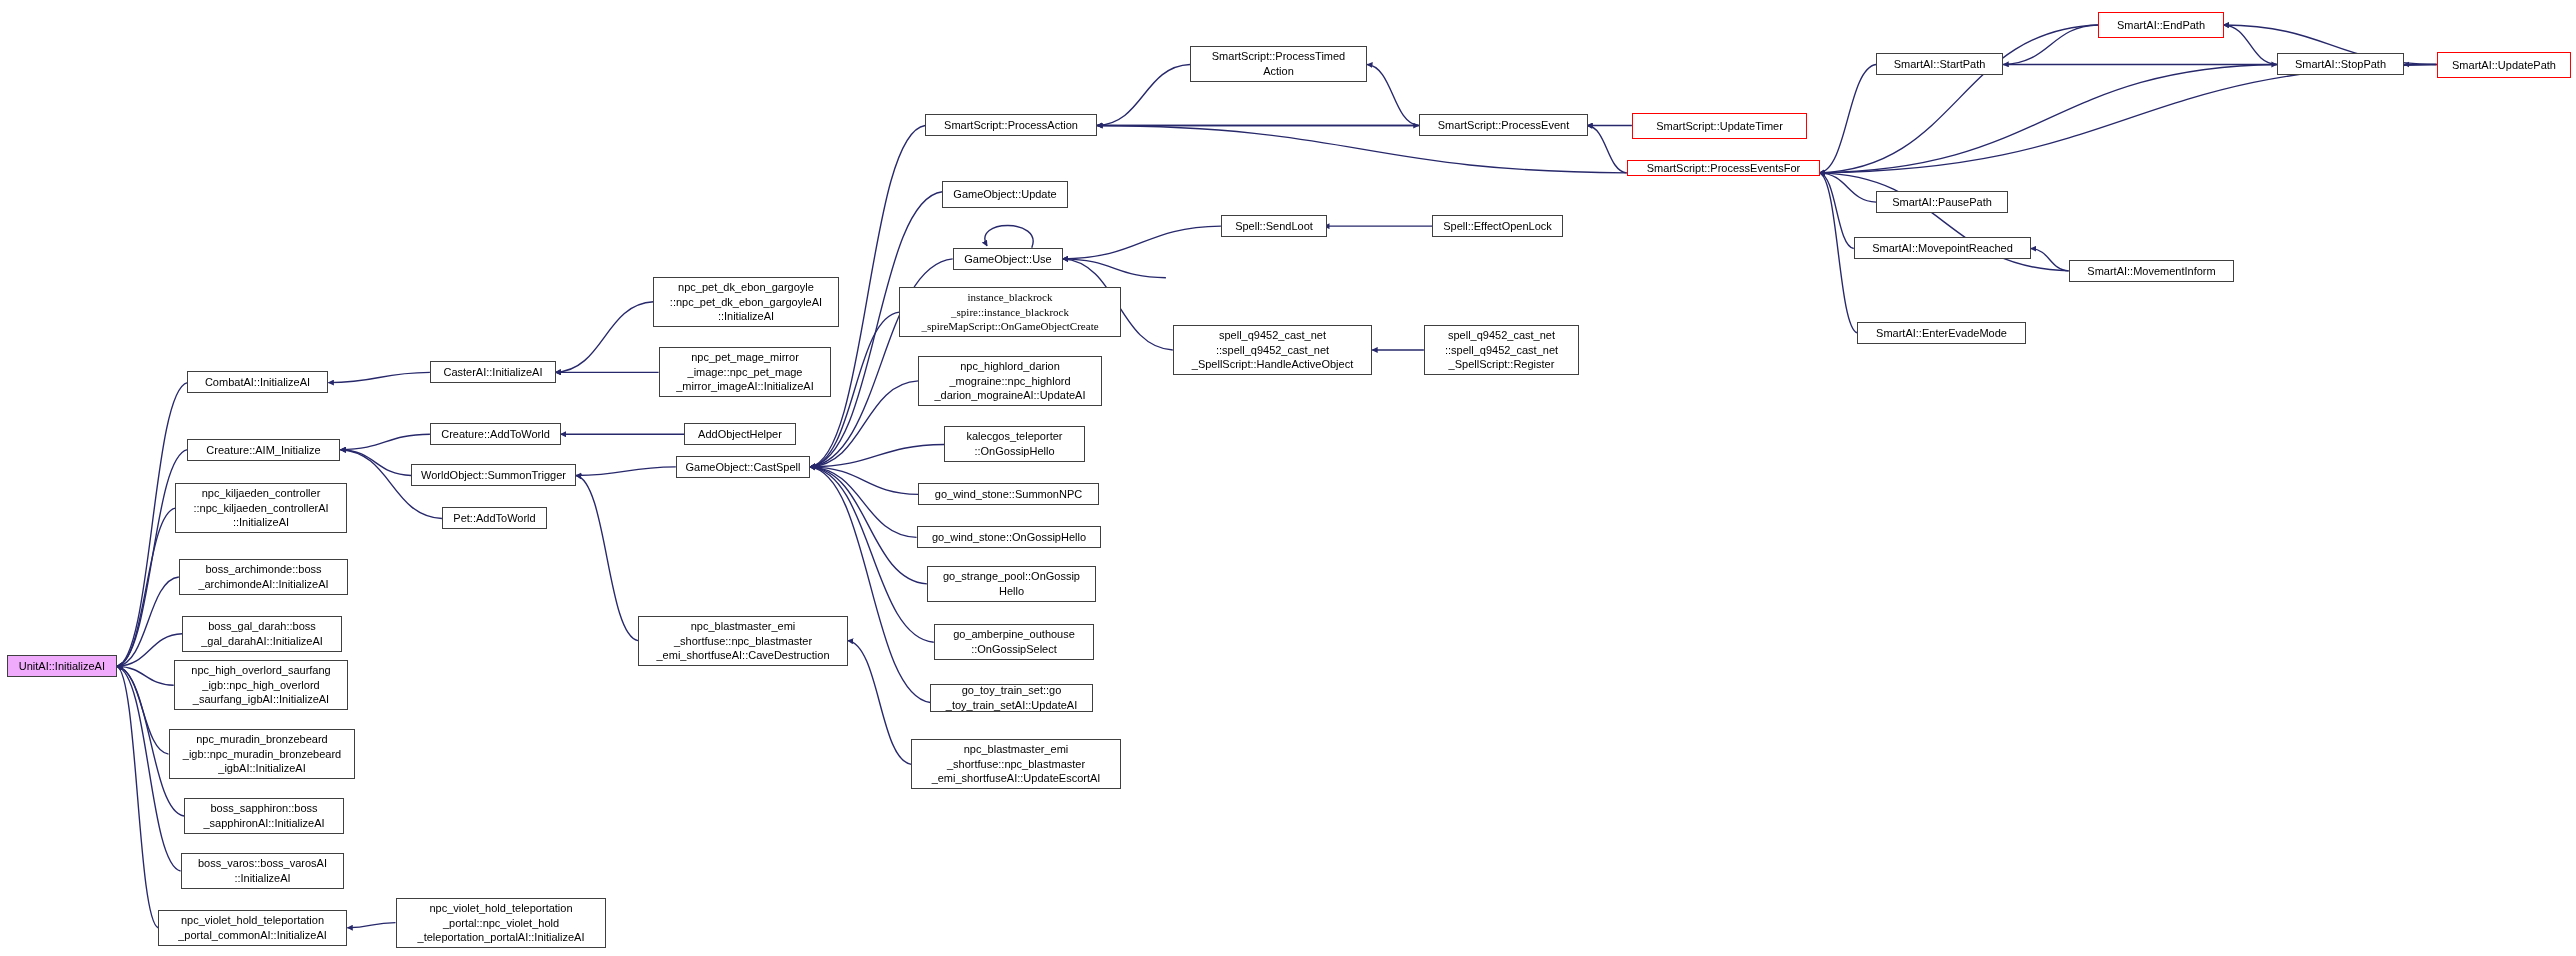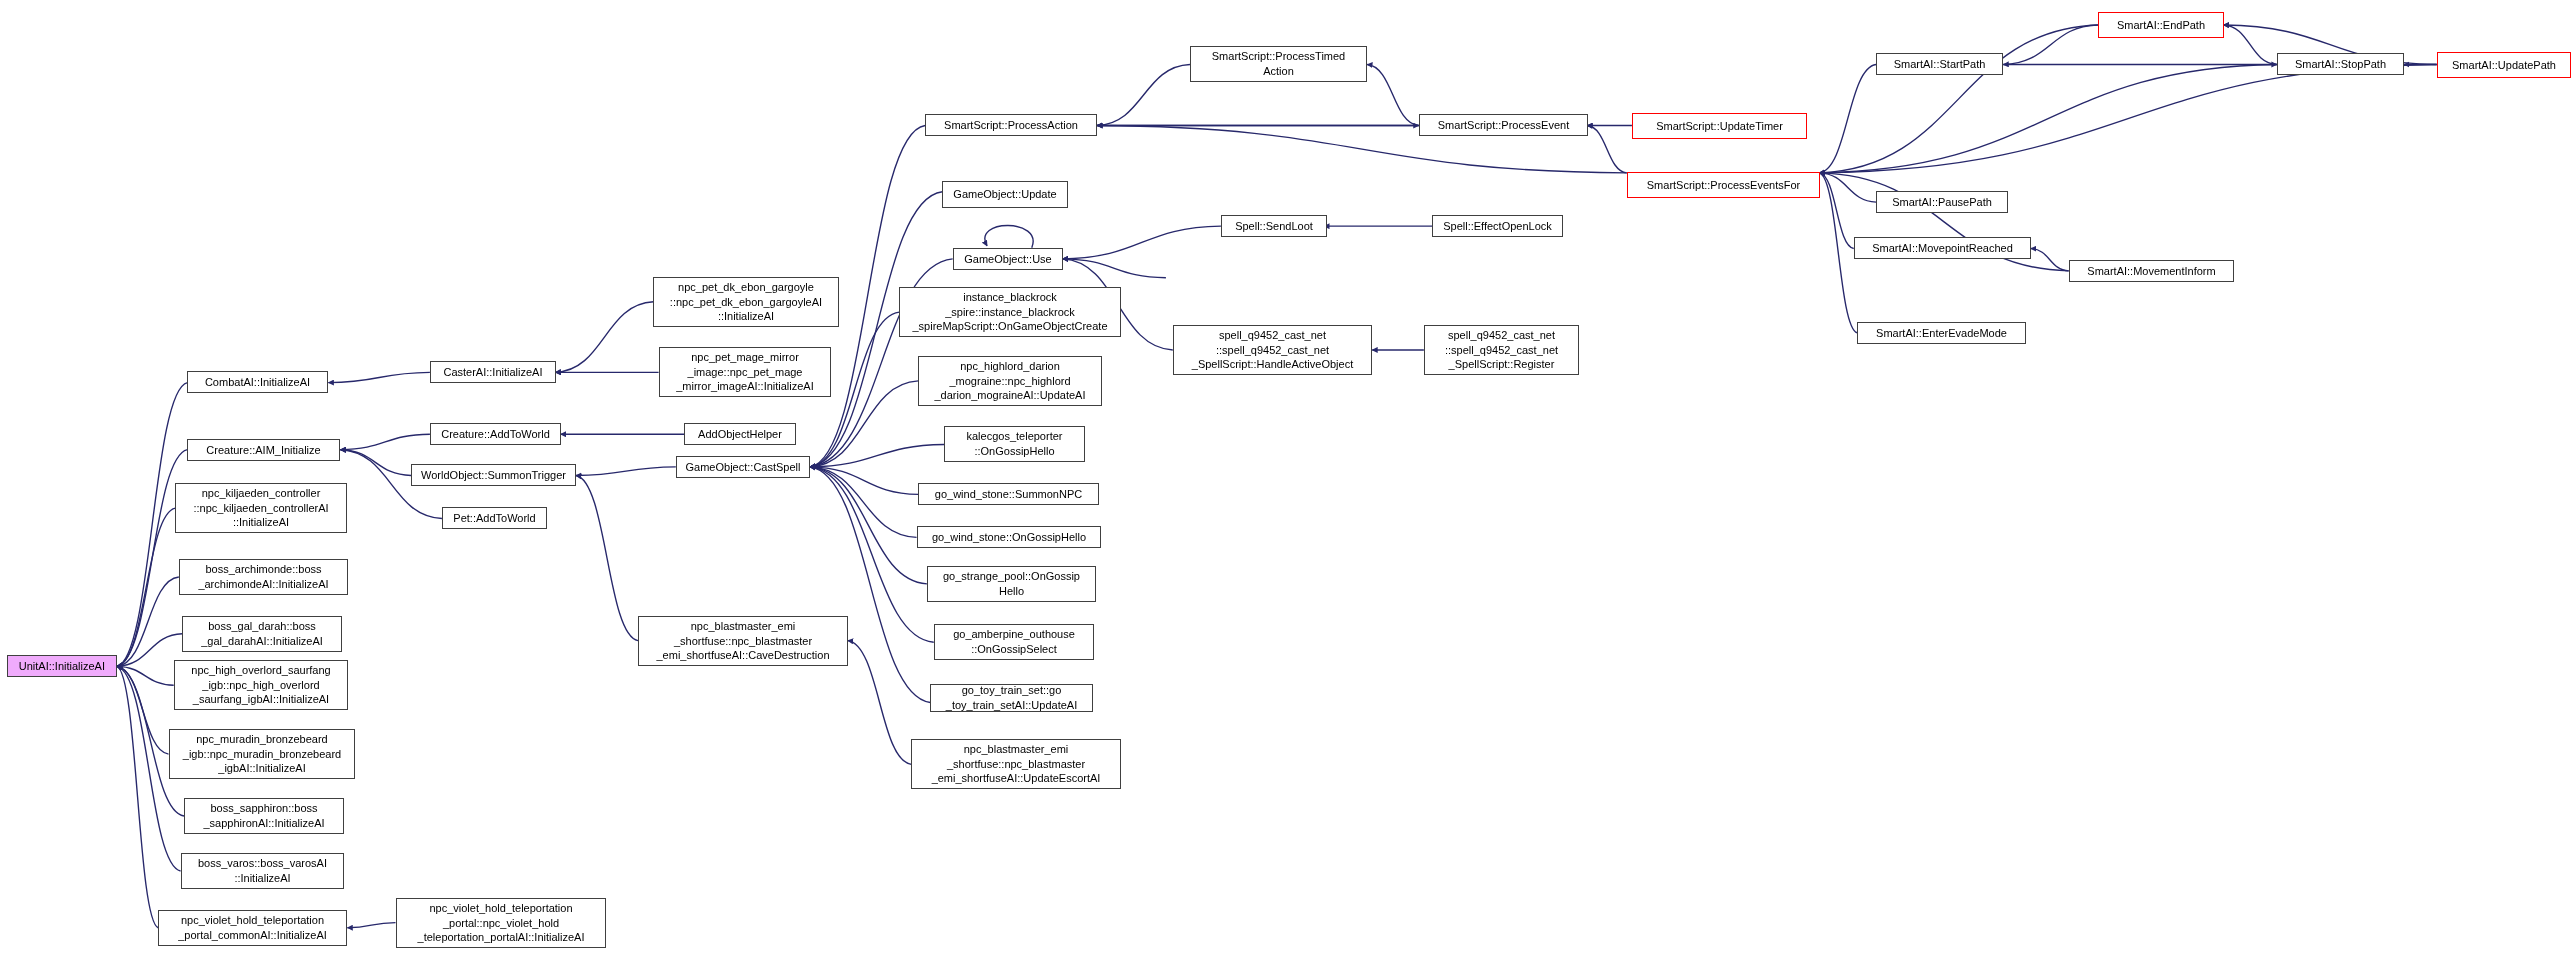--- a/index.html
+++ b/index.html
@@ -160,21 +160,21 @@
     <div class="node" style="left: 684px; top: 423px; width: 112px; height: 22.4px;"><span class="lbl">AddObjectHelper</span></div>
     <div class="node" style="left: 676px; top: 456px; width: 134px; height: 22.4px;"><span class="lbl">GameObject::CastSpell</span></div>
     <div class="node" style="left: 638px; top: 616px; width: 210px; height: 50px;"><span class="lbl">npc_blastmaster_emi
 _shortfuse::npc_blastmaster
 _emi_shortfuseAI::CaveDestruction</span></div>
     <div class="node" style="left: 911px; top: 739px; width: 210px; height: 50px;"><span class="lbl">npc_blastmaster_emi
 _shortfuse::npc_blastmaster
 _emi_shortfuseAI::UpdateEscortAI</span></div>
     <div class="node" style="left: 942px; top: 181px; width: 126px; height: 27px;"><span class="lbl">GameObject::Update</span></div>
     <div class="node" style="left: 953px; top: 248px; width: 110px; height: 22.4px;"><span class="lbl">GameObject::Use</span></div>
-    <div class="node" style="left: 899px; top: 287px; width: 222px; height: 50px;"><span class="lbl">instance_blackrock
+    <div class="node" style="left: 899px; top: 287px; width: 222px; height: 50px; font-family: Liberation Serif, serif;"><span class="lbl">instance_blackrock
 _spire::instance_blackrock
 _spireMapScript::OnGameObjectCreate</span></div>
     <div class="node" style="left: 918px; top: 356px; width: 184px; height: 50px;"><span class="lbl">npc_highlord_darion
 _mograine::npc_highlord
 _darion_mograineAI::UpdateAI</span></div>
     <div class="node" style="left: 944px; top: 426px; width: 141px; height: 36px;"><span class="lbl">kalecgos_teleporter
 ::OnGossipHello</span></div>
     <div class="node" style="left: 918px; top: 483px; width: 181px; height: 22.4px;"><span class="lbl">go_wind_stone::SummonNPC</span></div>
     <div class="node" style="left: 917px; top: 526px; width: 184px; height: 22.4px;"><span class="lbl">go_wind_stone::OnGossipHello</span></div>
     <div class="node" style="left: 927px; top: 566px; width: 169px; height: 36px;"><span class="lbl">go_strange_pool::OnGossip
@@ -189,21 +189,21 @@
     <div class="node" style="left: 1221px; top: 215px; width: 106px; height: 22.4px;"><span class="lbl">Spell::SendLoot</span></div>
     <div class="node" style="left: 1432px; top: 215px; width: 131px; height: 22.4px;"><span class="lbl">Spell::EffectOpenLock</span></div>
     <div class="node" style="left: 1424px; top: 325px; width: 155px; height: 50px;"><span class="lbl">spell_q9452_cast_net
 ::spell_q9452_cast_net
 _SpellScript::Register</span></div>
     <div class="node" style="left: 1190px; top: 46px; width: 177px; height: 36px;"><span class="lbl">SmartScript::ProcessTimed
 Action</span></div>
     <div class="node" style="left: 925px; top: 114px; width: 172px; height: 22.4px;"><span class="lbl">SmartScript::ProcessAction</span></div>
     <div class="node" style="left: 1419px; top: 114px; width: 169px; height: 22.4px;"><span class="lbl">SmartScript::ProcessEvent</span></div>
     <div class="node red" style="left: 1632px; top: 113px; width: 175px; height: 26px;"><span class="lbl">SmartScript::UpdateTimer</span></div>
-    <div class="node red" style="left: 1627px; top: 160px; width: 193px; height: 26px; margin-top: 12px;"><span class="lbl">SmartScript::ProcessEventsFor</span></div>
+    <div class="node red" style="left: 1627px; top: 160px; width: 193px; height: 16px;"><span class="lbl">SmartScript::ProcessEventsFor</span></div>
     <div class="node" style="left: 1876px; top: 53px; width: 127px; height: 22.4px;"><span class="lbl">SmartAI::StartPath</span></div>
     <div class="node red" style="left: 2098px; top: 12px; width: 126px; height: 26px;"><span class="lbl">SmartAI::EndPath</span></div>
     <div class="node" style="left: 2277px; top: 53px; width: 127px; height: 22.4px;"><span class="lbl">SmartAI::StopPath</span></div>
     <div class="node red" style="left: 2437px; top: 52px; width: 134px; height: 26px;"><span class="lbl">SmartAI::UpdatePath</span></div>
     <div class="node" style="left: 1876px; top: 191px; width: 132px; height: 22.4px;"><span class="lbl">SmartAI::PausePath</span></div>
     <div class="node" style="left: 1854px; top: 237px; width: 177px; height: 22.4px;"><span class="lbl">SmartAI::MovepointReached</span></div>
     <div class="node" style="left: 2069px; top: 260px; width: 165px; height: 22.4px;"><span class="lbl">SmartAI::MovementInform</span></div>
     <div class="node" style="left: 1857px; top: 322px; width: 169px; height: 22.4px;"><span class="lbl">SmartAI::EnterEvadeMode</span></div>
   </div>
 

